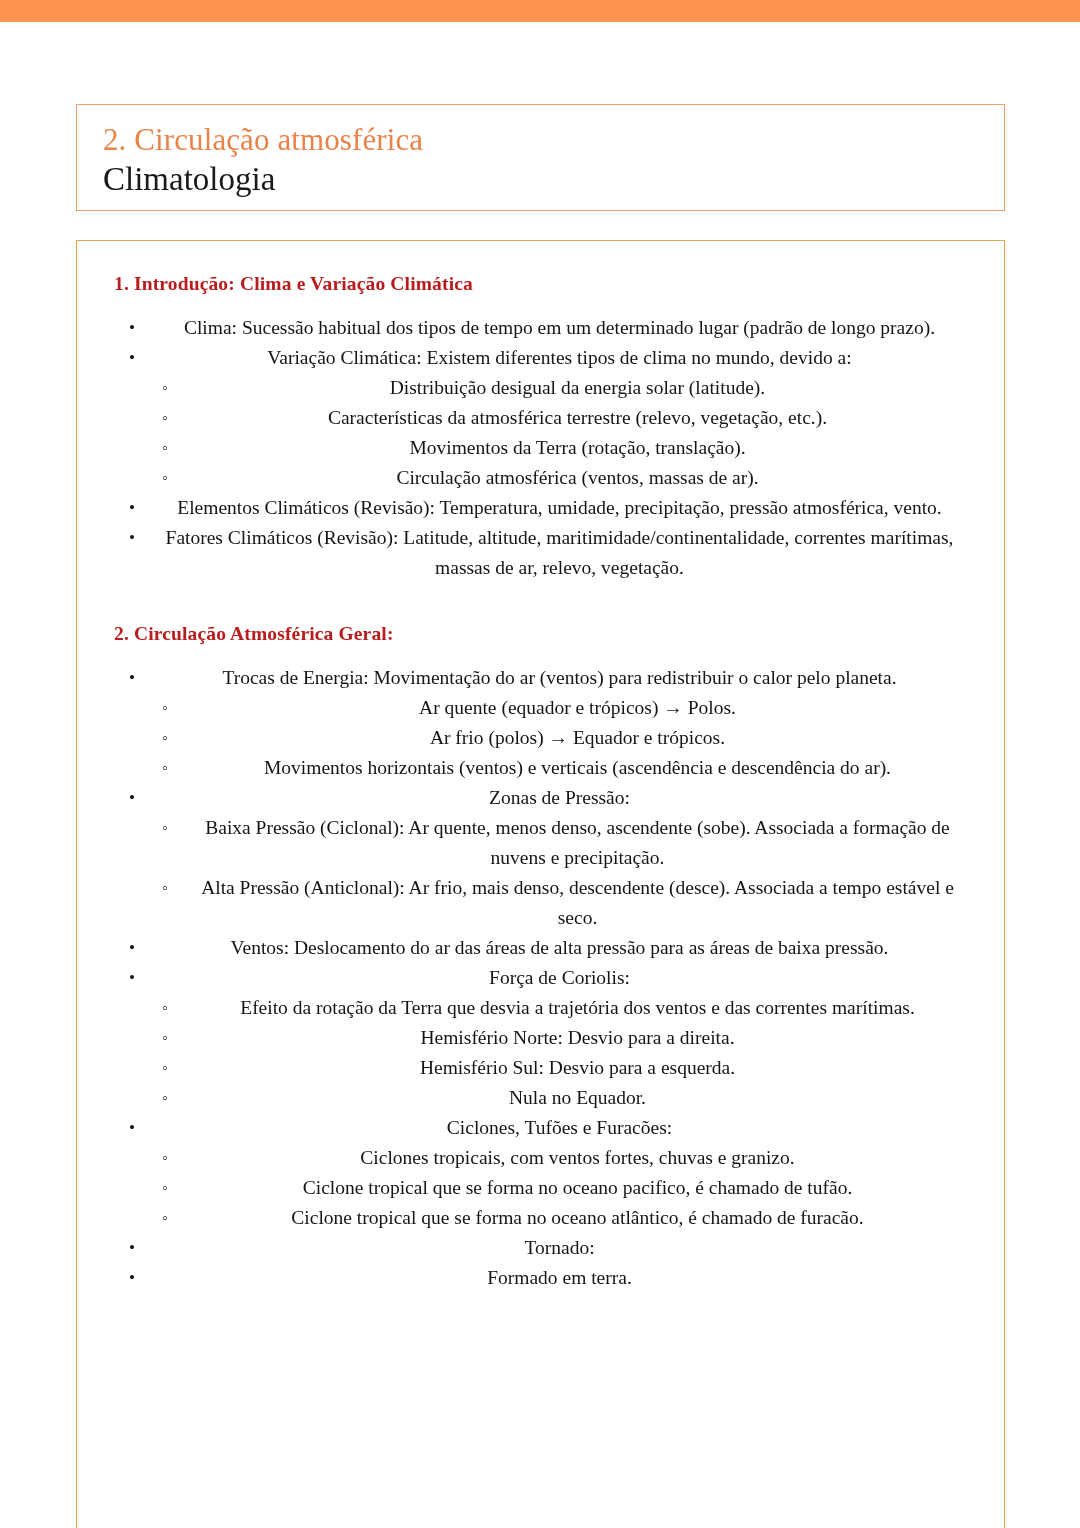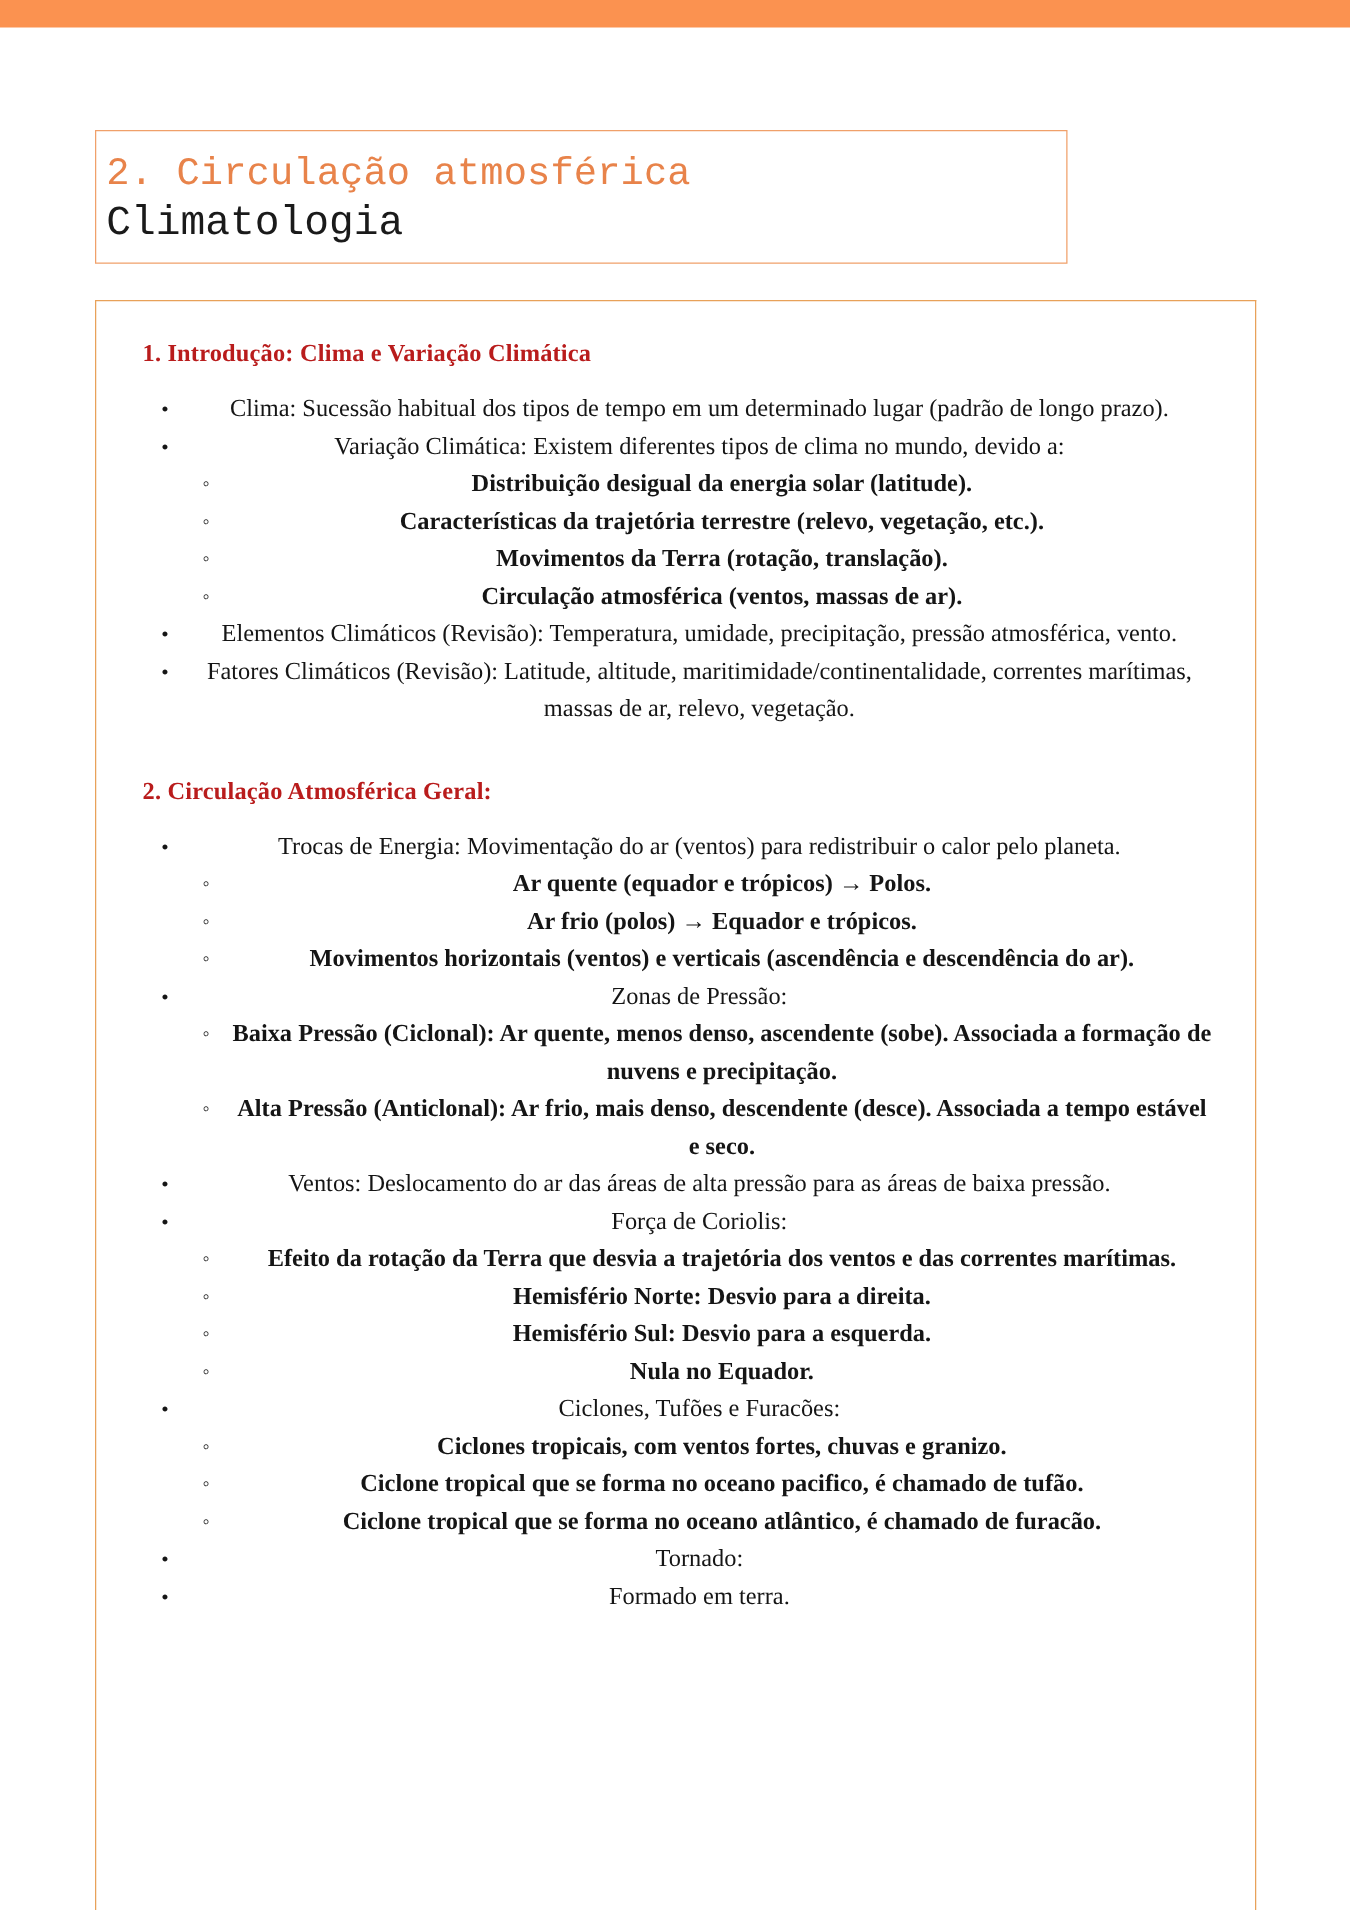--- a/index.html
+++ b/index.html
@@ -26,26 +26,25 @@
     width: 1080px;
     height: 22px;
     background: #fb9250;
   }
 
   
   .title-card {
     position: absolute;
     left: 76px;
     top: 104px;
-    width: 778px;
+    width: 929px;
     height: 107px;
     border: 1.6px solid #f0a06a;
     background: #ffffff;
-    padding: 18px 26px 0 8px;
-    font-family: Liberation Mono, monospace;
+    padding: 18px 26px 0 26px;
   }
 
   .doc-title {
     color: #e8834a;
     font-size: 31px;
     line-height: 1.12;
     font-weight: 400;
     letter-spacing: 0.1px;
     white-space: nowrap;
   }
@@ -112,21 +111,20 @@
     margin: 0;
     padding: 0;
   }
 
   ul.lvl2 > li {
     position: relative;
     padding-left: 36px;
     font-size: 19.5px;
     line-height: 30px;
     color: #151515;
-    font-weight: bold;
   }
 
   ul.lvl2 > li::before {
     content: "\25E6";
     position: absolute;
     left: 13px;
     font-size: 16px;
     line-height: 30px;
     color: #151515;
   }
@@ -149,21 +147,21 @@
 
     <div class="section-heading">1. Introdução: Clima e Variação Climática</div>
     <ul class="lvl1">
       <li>
         <span class="txt">Clima: Sucessão habitual dos tipos de tempo em um determinado lugar (padrão de longo prazo).</span>
       </li>
       <li>
         <span class="txt">Variação Climática: Existem diferentes tipos de clima no mundo, devido a:</span>
         <ul class="lvl2">
           <li>Distribuição desigual da energia solar (latitude).</li>
-          <li>Características da trajetória terrestre (relevo, vegetação, etc.).</li>
+          <li>Características da atmosférica terrestre (relevo, vegetação, etc.).</li>
           <li>Movimentos da Terra (rotação, translação).</li>
           <li>Circulação atmosférica (ventos, massas de ar).</li>
         </ul>
       </li>
       <li>
         <span class="txt">Elementos Climáticos (Revisão): Temperatura, umidade, precipitação, pressão atmosférica, vento.</span>
       </li>
       <li>
         <span class="txt">Fatores Climáticos (Revisão): Latitude, altitude, maritimidade/continentalidade, correntes marítimas, massas de ar, relevo, vegetação.</span>
       </li>

